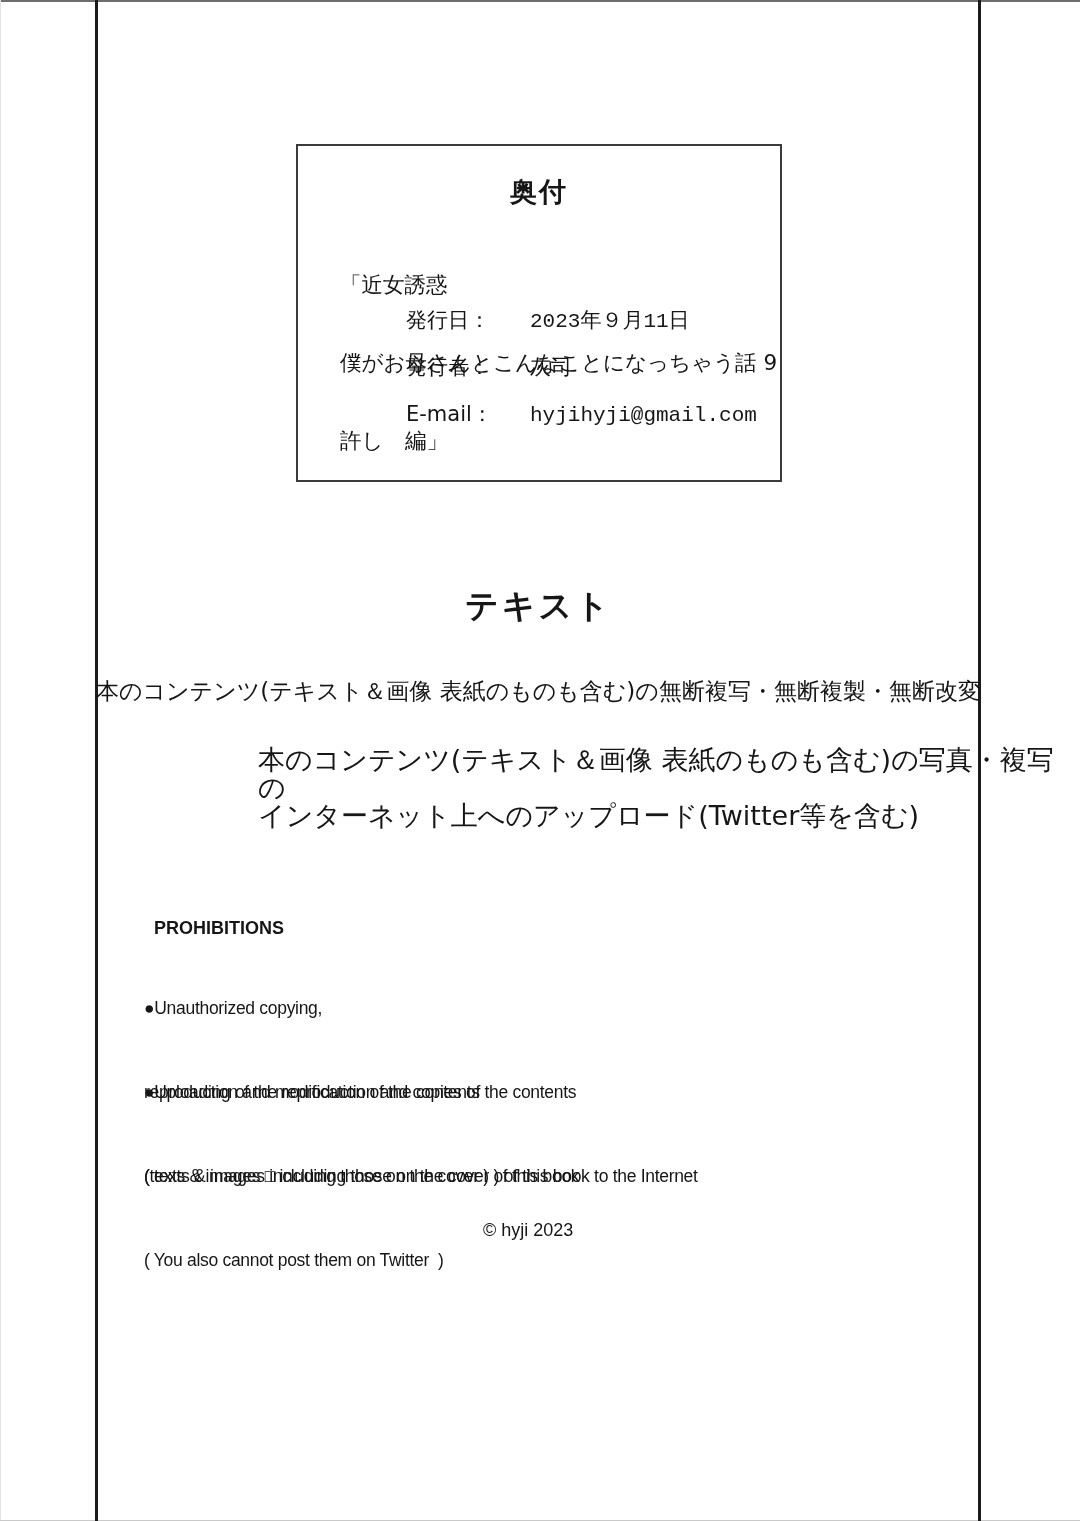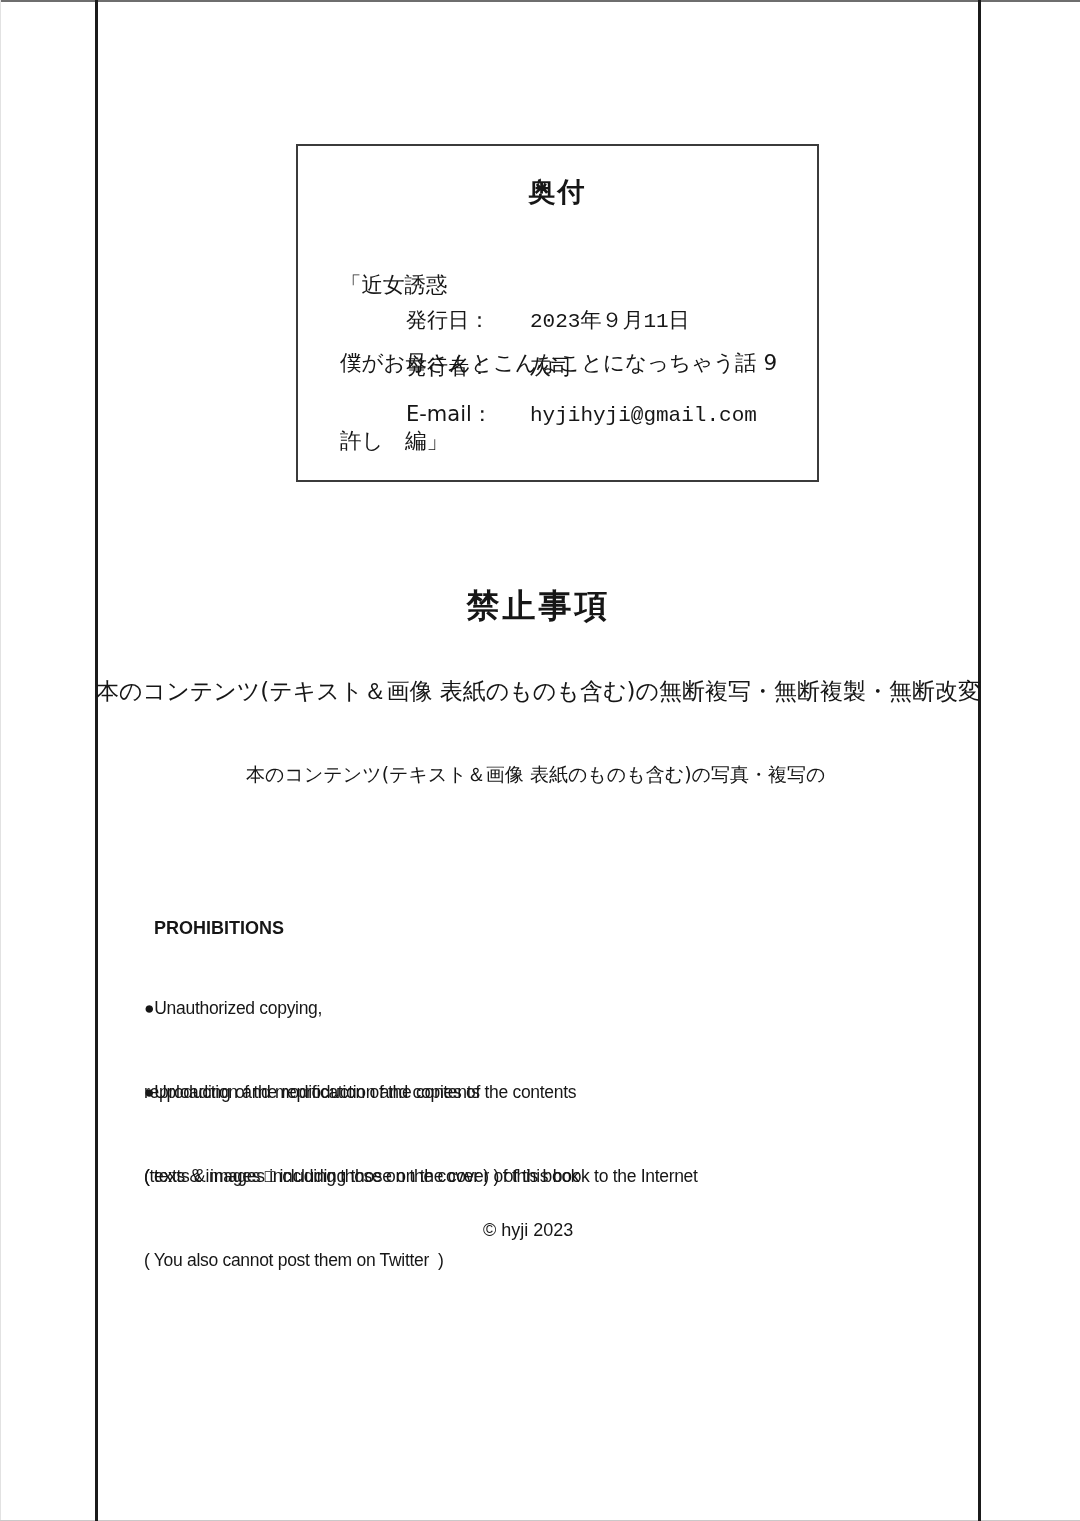--- a/index.html
+++ b/index.html
@@ -17,21 +17,21 @@
   .edge-bottom { position: absolute; left: 0; bottom: 0; width: 1080px; height: 1px; background: #c9c9c9; }
   .edge-left   { position: absolute; left: 0; top: 0; width: 1px; height: 1521px; background: #e2e2e2; }
   .rule-vert   { position: absolute; top: 0; width: 3px; height: 1521px; background: #1b1b1b; }
   .rule-left   { left: 95px; }
   .rule-right  { left: 978px; }
 
   
   .colophon {
     position: absolute;
     left: 296px; top: 144px;
-    width: 523px; height: 338px;
+    width: 486px; height: 338px;
     border: 2px solid #3b3b3b;
     box-sizing: border-box;
   }
   .colophon-heading {
     position: absolute;
     left: 0; top: 28px; width: 100%;
     text-align: center;
     font-size: 27px;
     font-weight: bold;
     letter-spacing: 2px;
@@ -59,29 +59,28 @@
     position: absolute;
     left: 96px; top: 584px; width: 885px;
     text-align: center;
     font-size: 33px;
     font-weight: bold;
     letter-spacing: 3px;
   }
   .ja-item1 {
     position: absolute;
     left: 96px; top: 676px; width: 885px;
-    text-align: center;
+    text-align: left;
     font-size: 23px;
   }
   .ja-item2 {
     position: absolute;
-    left: 246px; top: 746px;
-    font-size: 19px;
+    left: 258px; top: 746px;
+    font-size: 27px;
     line-height: 28px;
-    margin-top: 14px;
   }
 
   
   .mono { font-family: Liberation Sans, sans-serif; }
   .en-heading {
     position: absolute;
     left: 154px; top: 918px;
     font-size: 18px;
     font-weight: bold;
   }
@@ -124,26 +123,27 @@
         <span class="field-label">発行者：</span>
         <span class="field-value">灰司</span>
       </div>
       <div class="field-row">
         <span class="field-label">E-mail：</span>
         <span class="field-value">hyjihyji@gmail.com</span>
       </div>
     </div>
   </div>
 
-  <div class="ja-heading">禁止事項</div>
+  <div class="ja-heading">テキスト</div>
 
   <div class="ja-item1">本のコンテンツ(テキスト＆画像 表紙のものも含む)の無断複写・無断複製・無断改変</div>
 
   <div class="ja-item2">
     <div>本のコンテンツ(テキスト＆画像 表紙のものも含む)の写真・複写の</div>
+    <div>インターネット上へのアップロード(Twitter等を含む)</div>
   </div>
 
   <div class="en-heading mono">PROHIBITIONS</div>
 
   <div class="en-block en-block-1 mono">
     <div>●Unauthorized copying,</div>
     <div>reproduction and modification of the contents</div>
     <div>( texts &amp; images including those on the cover ) of this book</div>
   </div>
 

